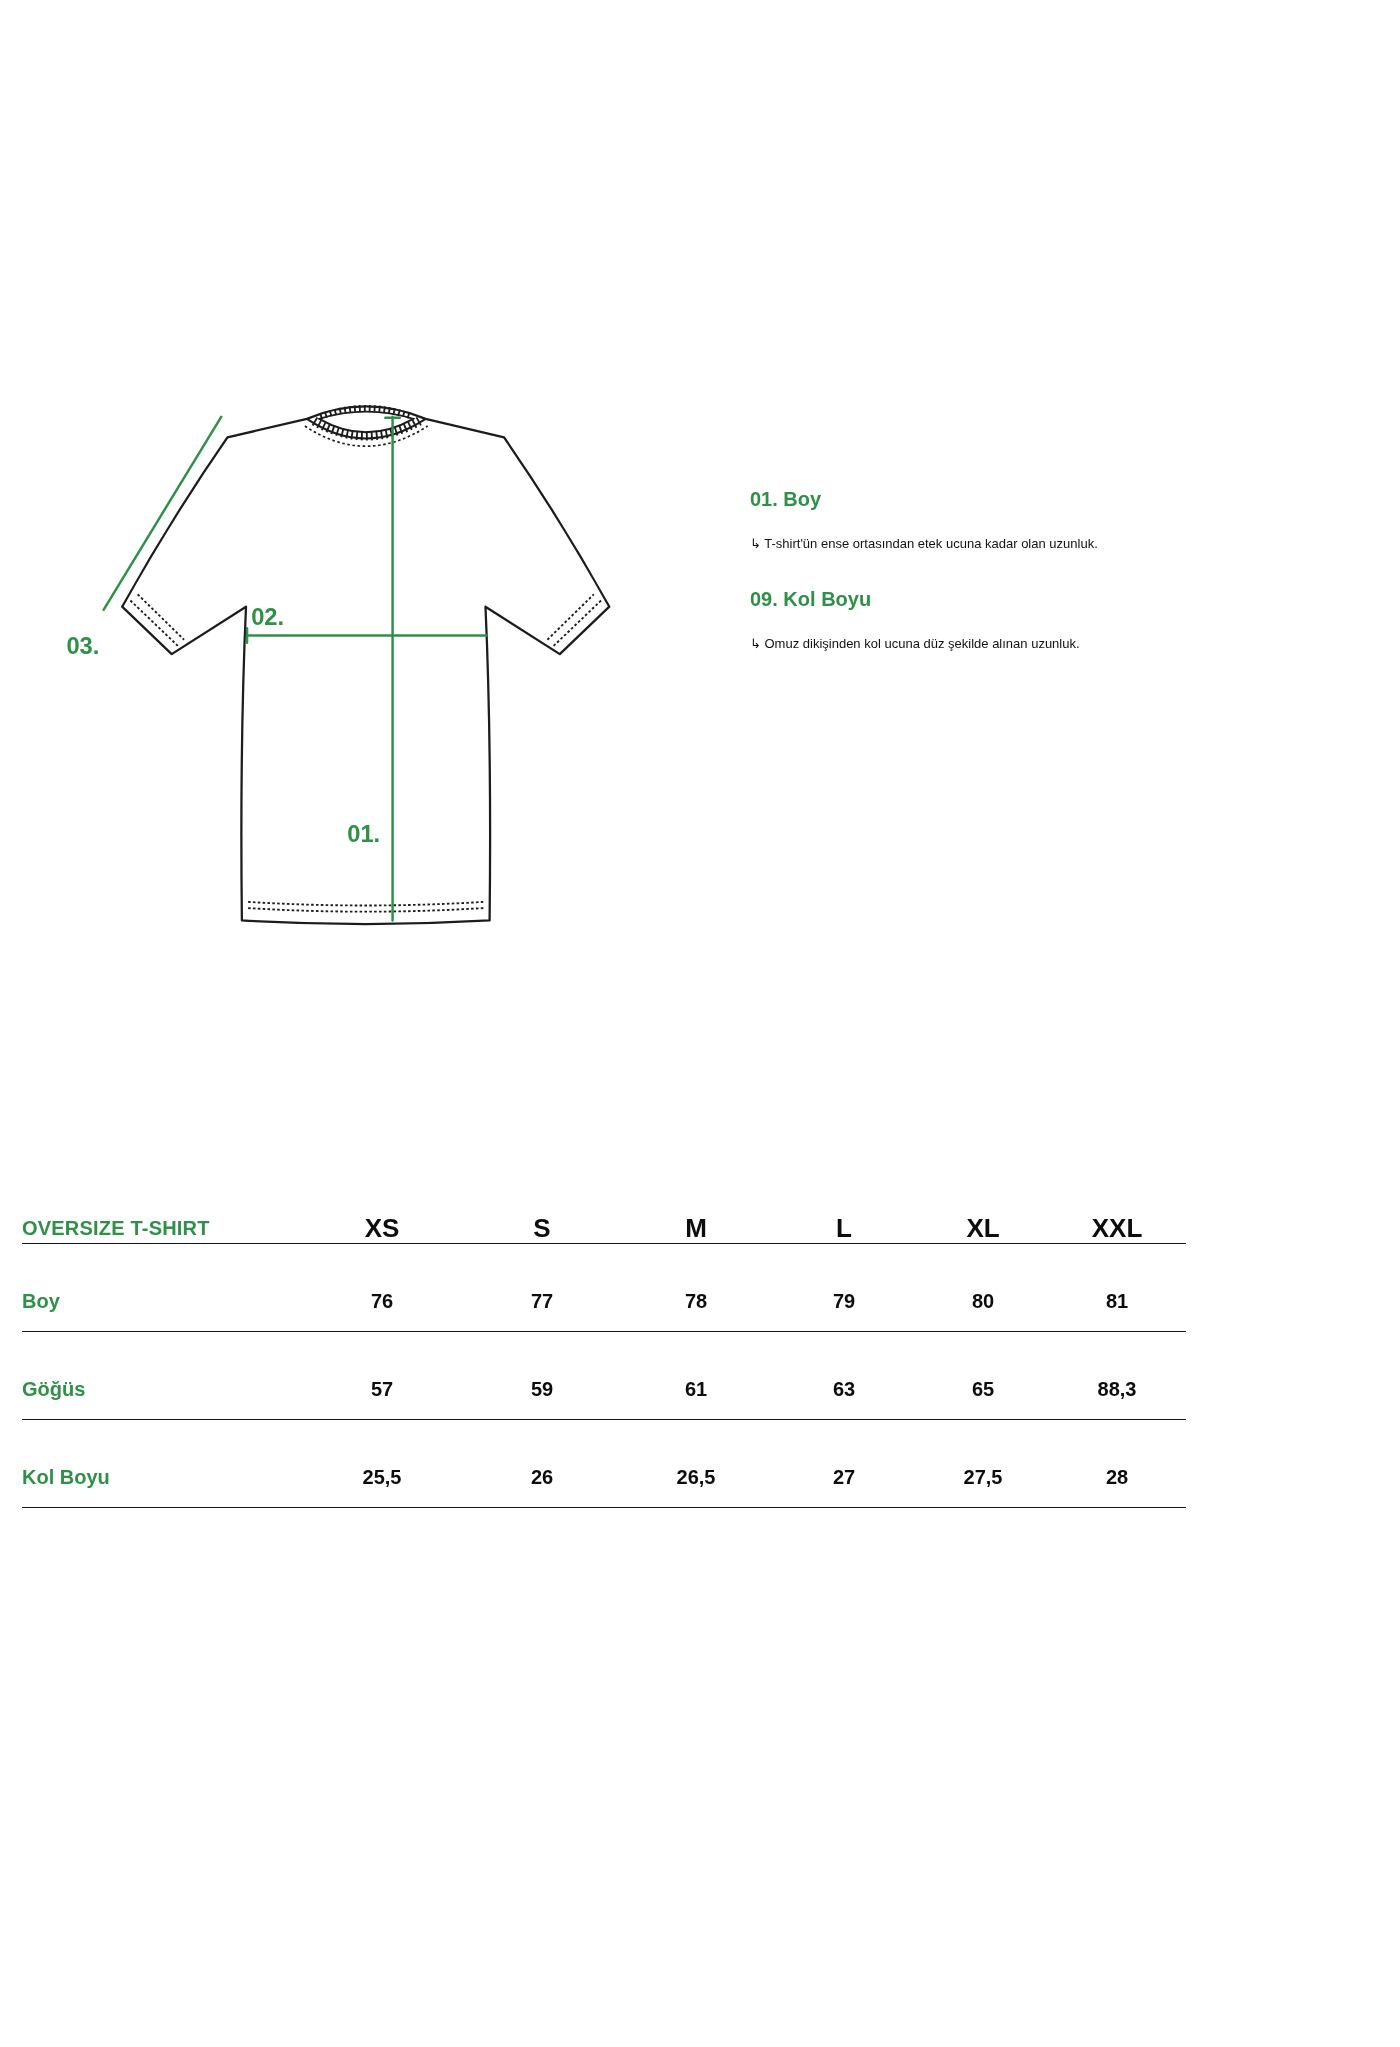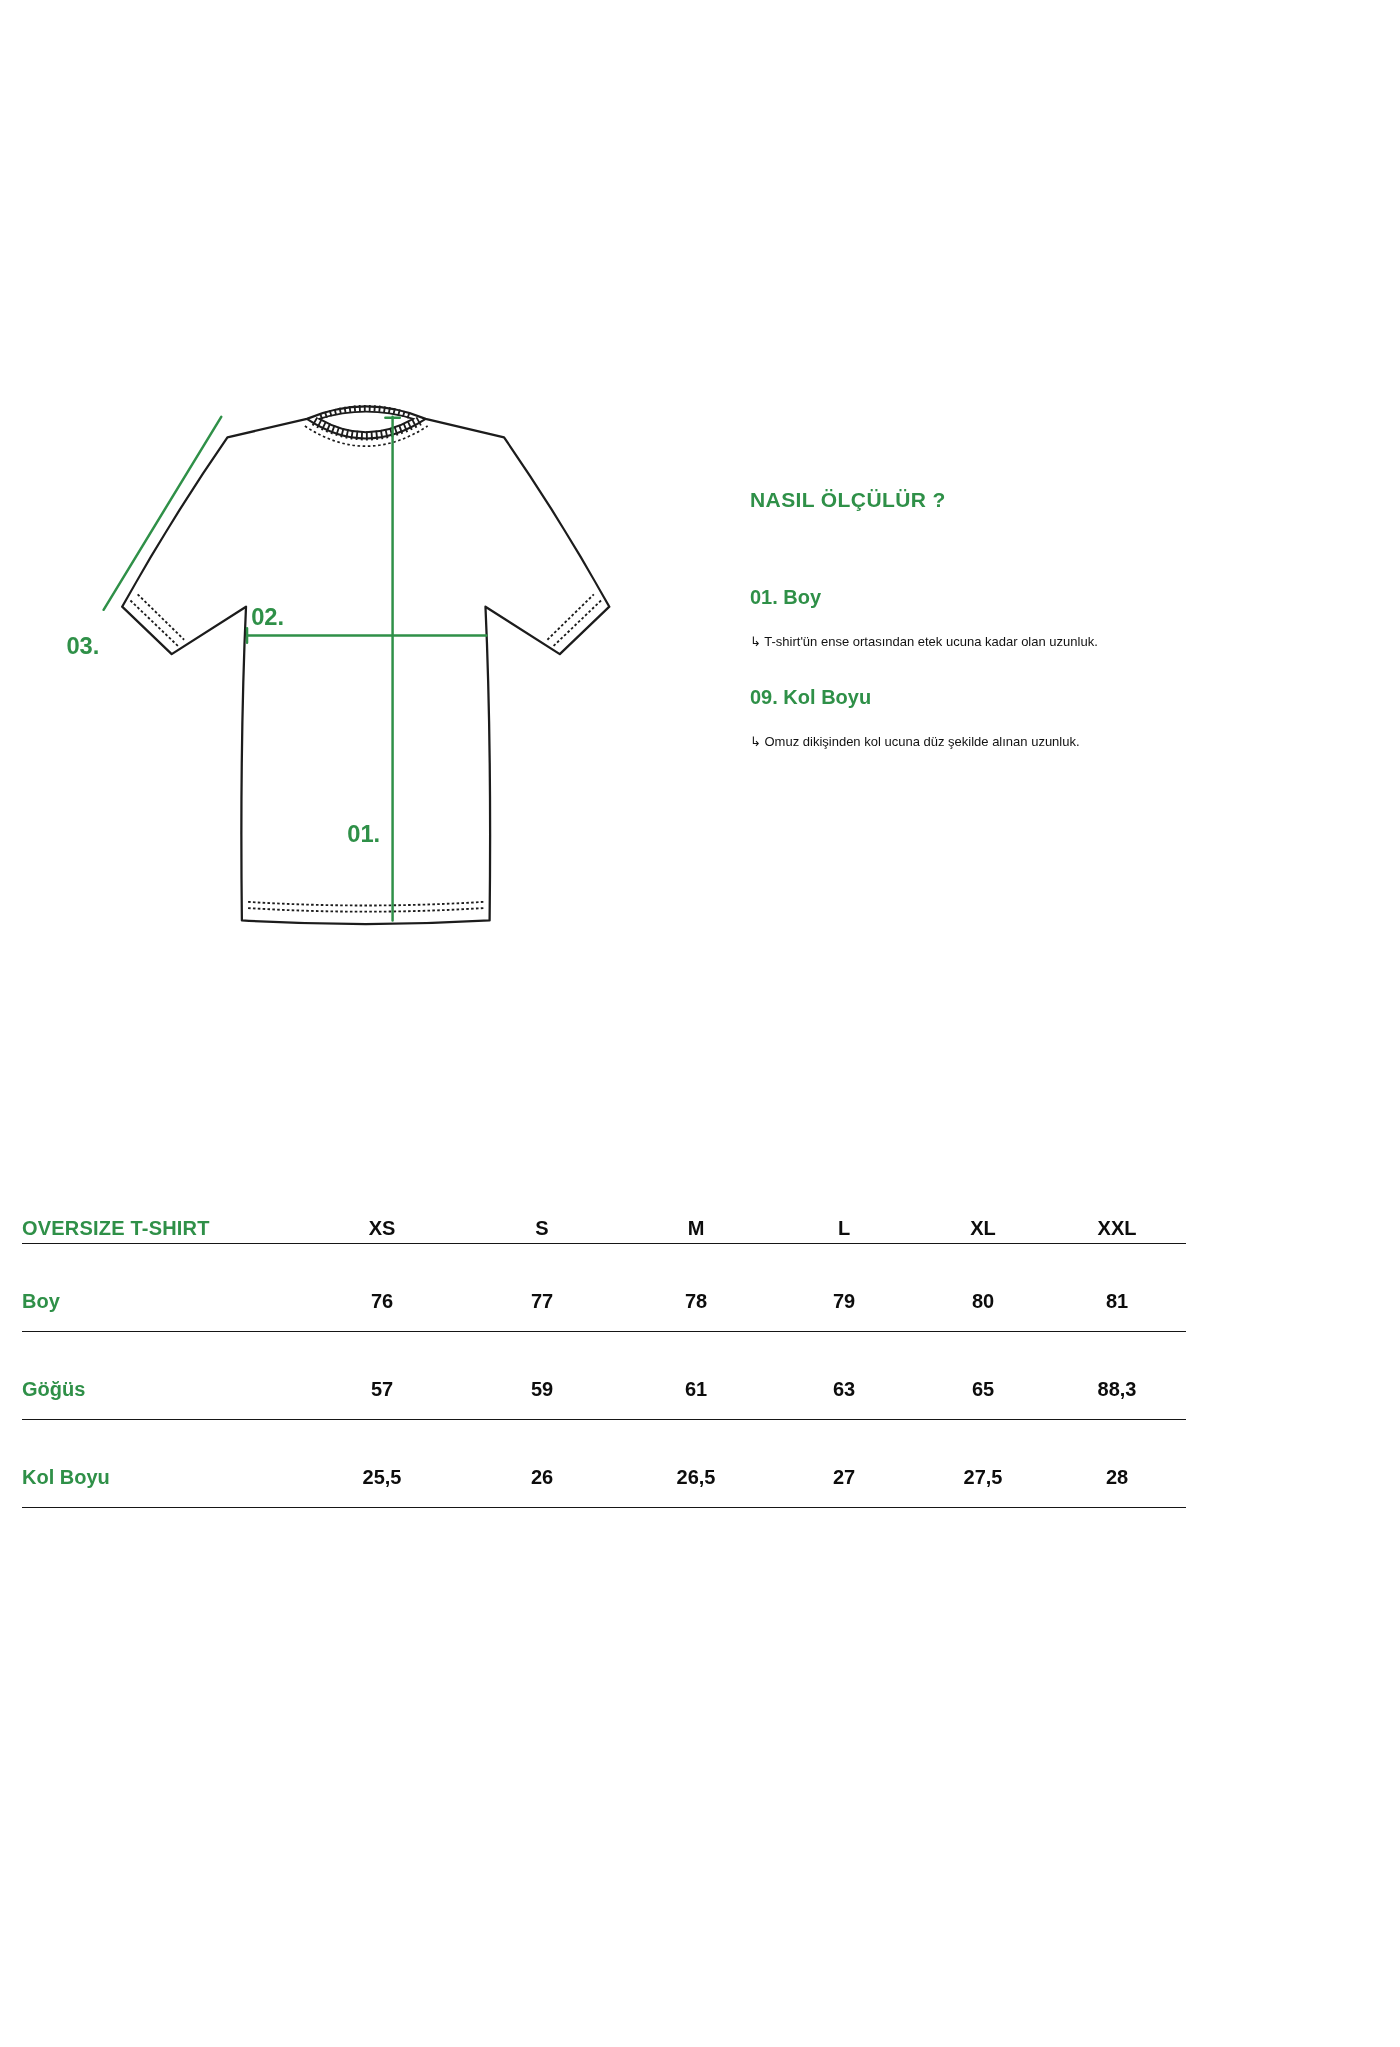--- a/index.html
+++ b/index.html
@@ -60,21 +60,21 @@
   }
   .trow.thead{height:58px;}
   .cell{text-align:center;margin-top:27px;}
   .cell.label{
     text-align:left;
     color:var(--accent);
     font-size:20px;font-weight:700;
   }
   .cell.product{letter-spacing:.2px;}
   .cell.size{
-    color:#0d0d0d;font-size:20px;font-weight:700;
+    color:#0d0d0d;font-size:26px;font-weight:700;
   }
   .cell.val{
     color:#0d0d0d;font-size:20px;font-weight:700;
   }
 </style>
 </head>
 <body>
 
 <div class="page">
 
@@ -101,21 +101,20 @@
         <path d="M152,24 L38,211"></path>
       </g>
 
       <text class="measure-label" x="306" y="436" text-anchor="end">01.</text>
       <text class="measure-label" x="181" y="226" text-anchor="start">02.</text>
       <text class="measure-label" x="2" y="254" text-anchor="start">03.</text>
     </svg>
   </div>
 
   <div class="howto">
-    <h2 class="howto-title">NASIL ÖLÇÜLÜR ?</h2>
 
     <div class="howto-item">
       <h3>01. Boy</h3>
       <p>↳ T-shirt'ün ense ortasından etek ucuna kadar olan uzunluk.</p>
     </div>
 
 
     <div class="howto-item">
       <h3>09. Kol Boyu</h3>
       <p>↳ Omuz dikişinden kol ucuna düz şekilde alınan uzunluk.</p>

